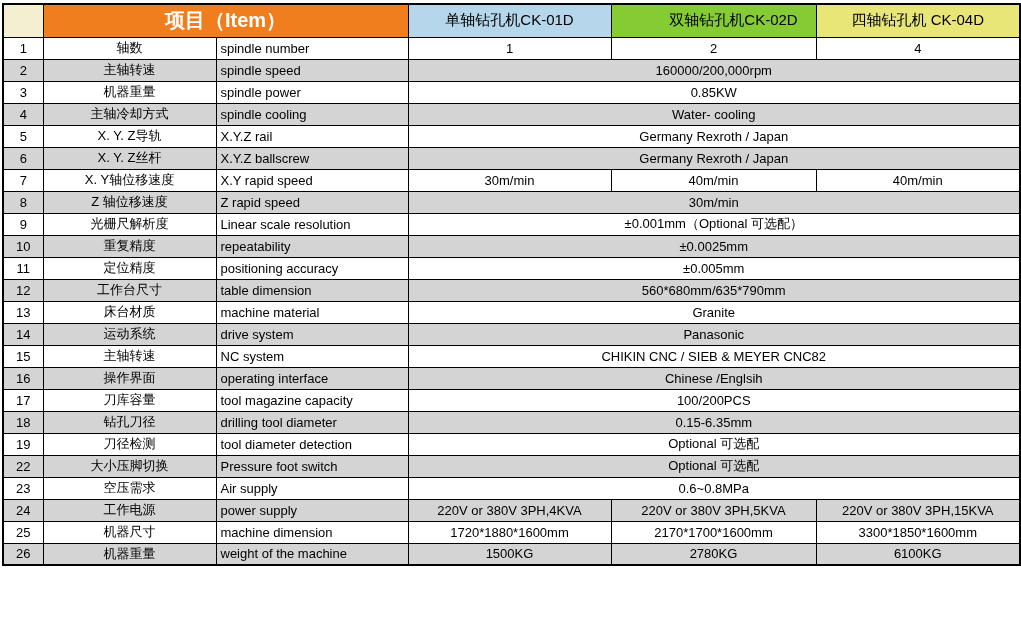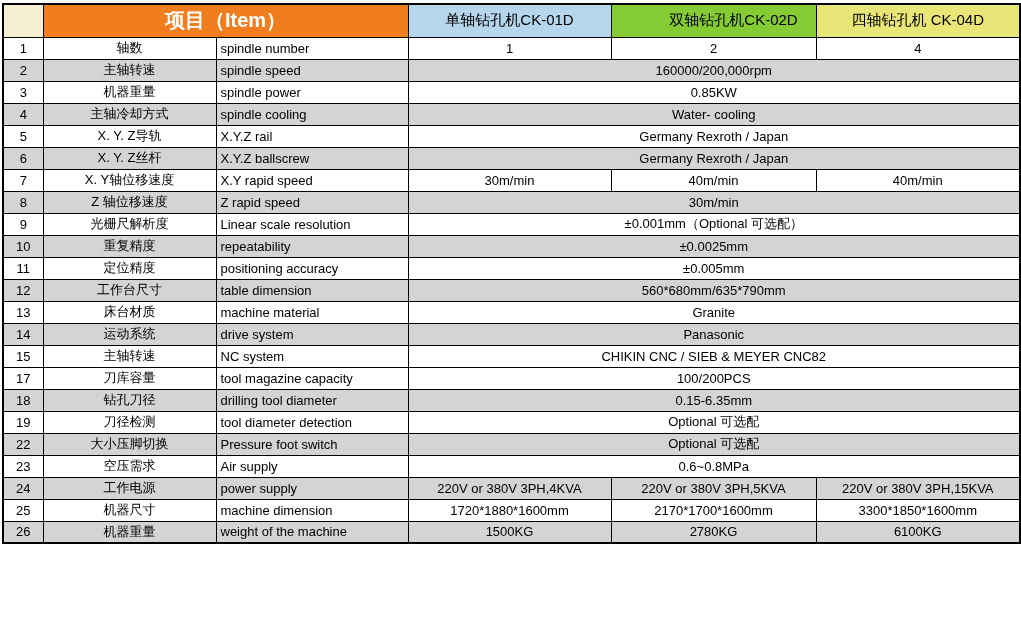--- a/index.html
+++ b/index.html
@@ -167,20 +167,26 @@
           <td class="col-cn">运动系统</td>
           <td class="col-en">drive system</td>
           <td class="col-val" colspan="3">Panasonic</td>
         </tr>
         <tr>
           <td class="col-no">15</td>
           <td class="col-cn">主轴转速</td>
           <td class="col-en">NC system</td>
           <td class="col-val" colspan="3">CHIKIN CNC / SIEB &amp; MEYER  CNC82</td>
         </tr>
+        <tr class="stripe">
+          <td class="col-no">16</td>
+          <td class="col-cn">操作界面</td>
+          <td class="col-en">operating interface</td>
+          <td class="col-val" colspan="3">Chinese /Englsih</td>
+        </tr>
         <tr>
           <td class="col-no">17</td>
           <td class="col-cn">刀库容量</td>
           <td class="col-en">tool magazine capacity</td>
           <td class="col-val" colspan="3">100/200PCS</td>
         </tr>
         <tr class="stripe">
           <td class="col-no">18</td>
           <td class="col-cn">钻孔刀径</td>
           <td class="col-en">drilling tool diameter</td>

